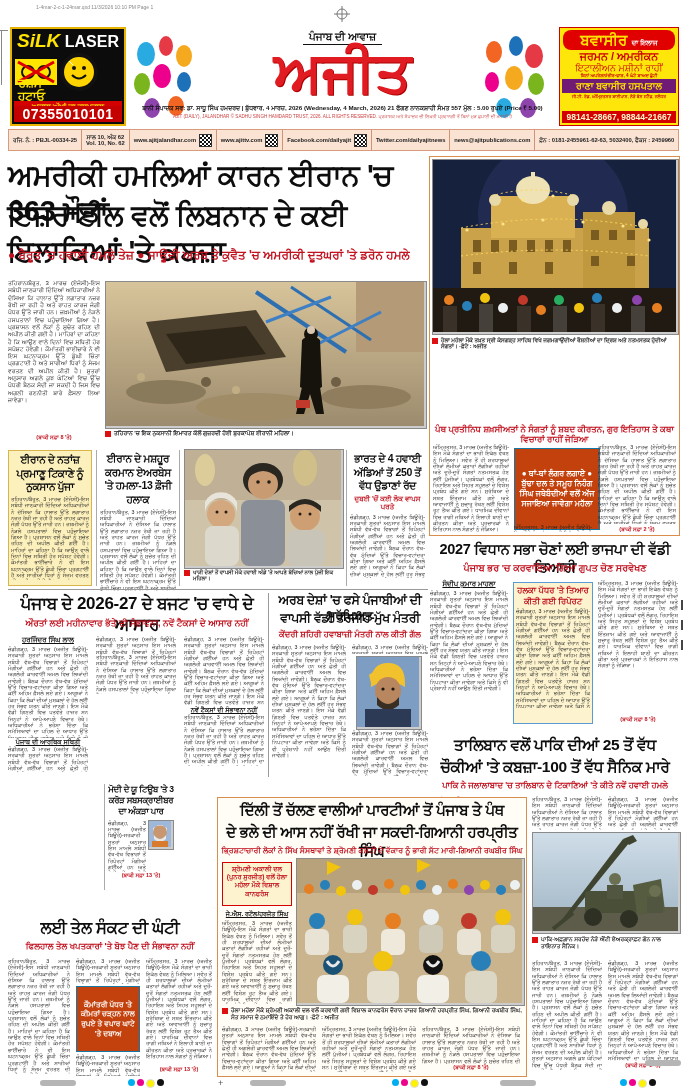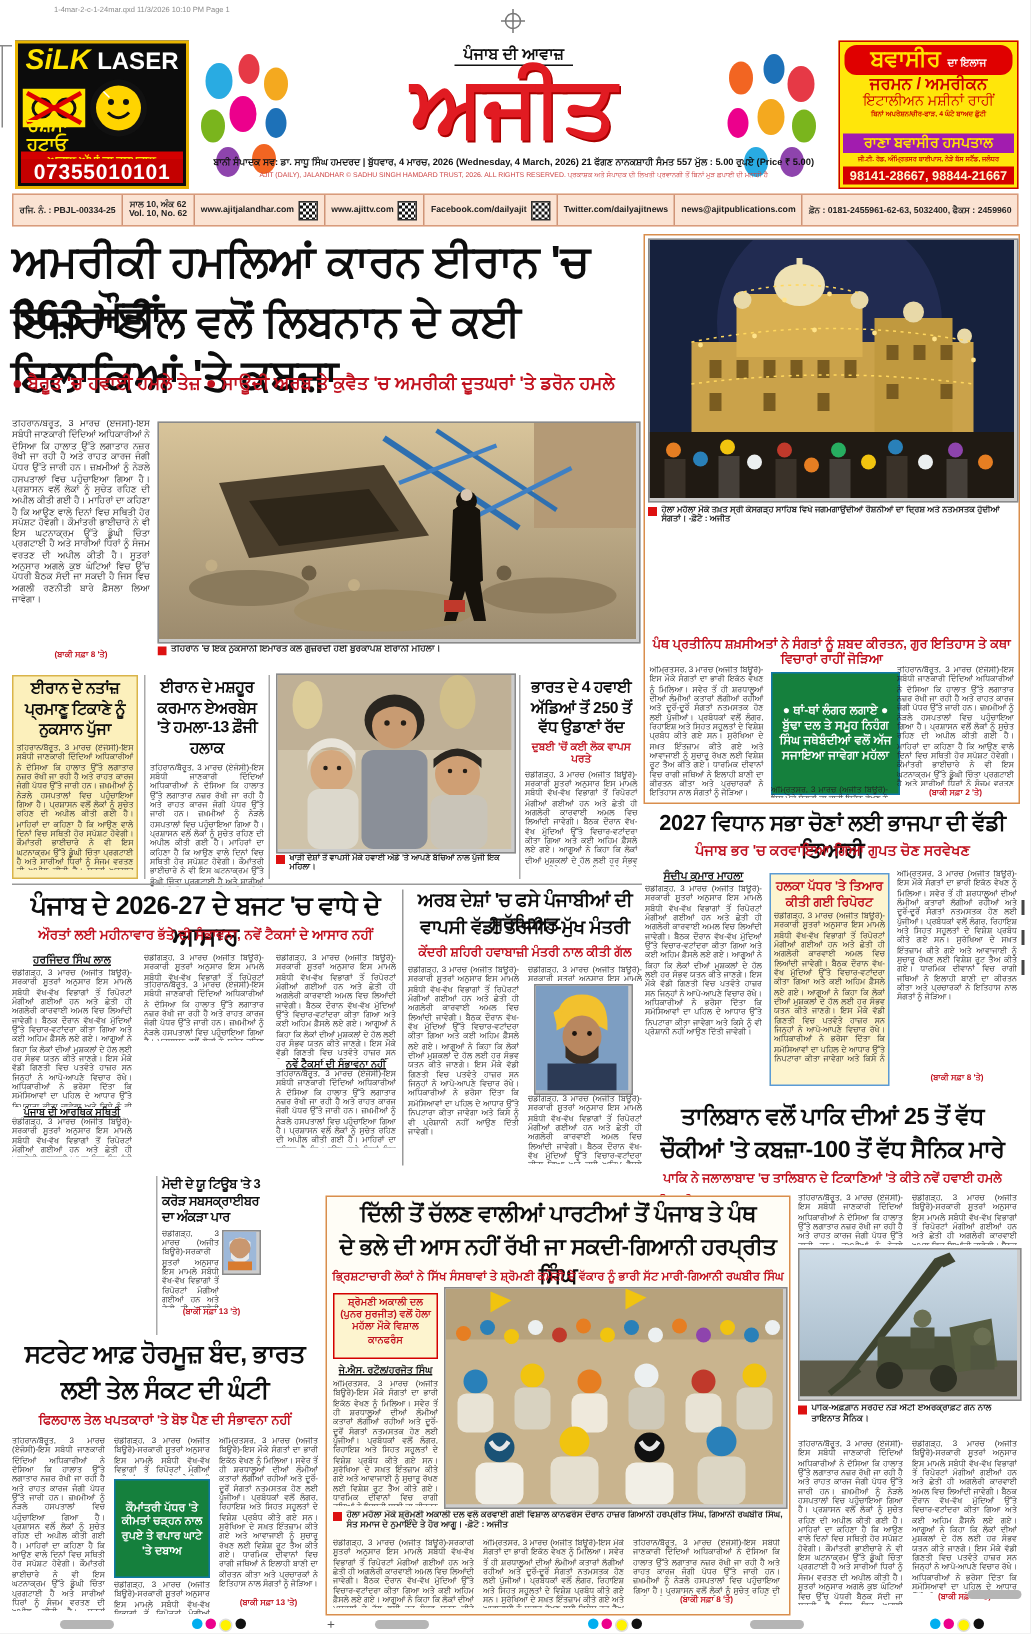--- a/index.html
+++ b/index.html
@@ -5,21 +5,21 @@
   html,body{margin:0;padding:0;background:#e8e8e8;}
   .page{position:relative;width:687px;height:1089px;background:#fff;margin:0 auto;
         font-family:"Liberation Sans",sans-serif;overflow:hidden;color:#111;}
   .abs{position:absolute;}
   .hl{font-weight:900;color:#0d0d0d;letter-spacing:-.3px;line-height:1.25;}
   .subhead{font-weight:700;color:#c1121f;line-height:1.2;}
   .byline{font-weight:700;font-size:7px;text-align:center;text-decoration:underline;}
   .body-txt{font-size:6px;line-height:1.22;text-align:justify;color:#222;overflow:hidden;}
   .tiny-txt{font-size:5.3px;line-height:1.2;text-align:justify;color:#222;overflow:hidden;}
   .endnote{color:#c1121f;font-size:5.5px;font-weight:700;text-align:center;}
-  .bluebox{background:#15803d;border:1px solid #1178a8;color:#fff;font-weight:700;
+  .bluebox{background:#c2410c;border:1px solid #1178a8;color:#fff;font-weight:700;
            text-align:center;display:flex;align-items:center;justify-content:center;padding:3px;}
   .caption{display:flex;gap:3px;align-items:flex-start;font-size:6px;font-weight:700;color:#222;line-height:1.15;overflow:hidden;}
   .capdot{width:6px;height:6px;background:#d11;flex:0 0 6px;margin-top:1px;}
   .photo{border:1px solid #8a8a8a;overflow:hidden;background:#ccc;}
   .vrule{width:1px;background:#9a9a9a;}
   .hrule{height:1px;background:#9a9a9a;}
   .orangebox{border:1.5px solid #d98e4d;}
   .creambox{background:#fdf4cf;border:1px solid #5b9bd5;}
   .yellowpanel{background:#fcf0bc;border:1px solid #d9b44a;}
   .qr{width:11px;height:11px;background:
@@ -82,21 +82,21 @@
   </div>
 
   <div class="abs" style="left:559px;top:27px;width:120px;height:99px;background:#ffe60a;border:1px solid #c00;box-sizing:border-box;text-align:center;">
     <div style="background:#e00000;margin:2px 3px 0;border-radius:8px;padding:1px 0;">
       <span style="color:#ffe400;font-weight:900;font-size:15px;">ਬਵਾਸੀਰ</span>
       <span style="color:#fff;font-weight:700;font-size:7px;">ਦਾ ਇਲਾਜ</span>
     </div>
     <div style="color:#c00;font-weight:900;font-size:11px;line-height:1.15;">ਜਰਮਨ / ਅਮਰੀਕਨ</div>
     <div style="color:#c00;font-weight:400;font-size:9.5px;line-height:1.1;">ਇਟਾਲੀਅਨ ਮਸ਼ੀਨਾਂ ਰਾਹੀਂ</div>
     <div style="color:#c00;font-weight:700;font-size:4.6px;">ਬਿਨਾਂ ਅਪਰੇਸ਼ਨ/ਚੀਰ-ਫਾੜ, 4 ਘੰਟੇ ਬਾਅਦ ਛੁੱਟੀ</div>
-    <div style="background:#a21caf;margin:11px 2px 0;padding:1px 0;color:#ffe400;font-weight:900;font-size:9.5px;">ਰਾਣਾ ਬਵਾਸੀਰ ਹਸਪਤਾਲ</div>
+    <div style="background:#701a75;margin:1px 2px 0;padding:1px 0;color:#ffe400;font-weight:900;font-size:9.5px;">ਰਾਣਾ ਬਵਾਸੀਰ ਹਸਪਤਾਲ</div>
     <div style="color:#c00;font-weight:700;font-size:4.4px;line-height:1.15;padding:1px 2px;">ਜੀ.ਟੀ. ਰੋਡ, ਅੰਮ੍ਰਿਤਸਰ ਬਾਈਪਾਸ, ਨੇੜੇ ਬੱਸ ਸਟੈਂਡ, ਜਲੰਧਰ</div>
     <div class="abs" style="left:2px;right:2px;bottom:2px;background:#d40000;color:#fff7d0;font-weight:900;font-size:8.5px;padding:1px 0;">98141-28667, 98844-21667</div>
   </div>
 
   <div class="abs" style="left:128px;top:26px;width:429px;height:75px;text-align:center;">
     <div style="display:inline-block;font-weight:700;font-size:10.5px;border-bottom:1.5px solid #111;padding:0 6px 1px;">ਪੰਜਾਬ ਦੀ ਆਵਾਜ਼</div>
     <div style="font-weight:900;font-size:56px;line-height:.95;color:#e11b22;text-shadow:1px 1px 0 #a00;">ਅਜੀਤ</div>
   </div>
 
   <div class="abs" style="left:132px;top:36px;">
@@ -414,37 +414,36 @@
     <div class="tiny-txt" style="height:102px;">ਚੰਡੀਗੜ੍ਹ, 3 ਮਾਰਚ (ਅਜੀਤ ਬਿਊਰੋ)-ਸਰਕਾਰੀ ਸੂਤਰਾਂ ਅਨੁਸਾਰ ਇਸ ਮਾਮਲੇ ਸਬੰਧੀ ਵੱਖ-ਵੱਖ ਵਿਭਾਗਾਂ ਤੋਂ ਰਿਪੋਰਟਾਂ ਮੰਗੀਆਂ ਗਈਆਂ ਹਨ ਅਤੇ ਛੇਤੀ ਹੀ ਅਗਲੇਰੀ ਕਾਰਵਾਈ ਅਮਲ ਵਿਚ ਲਿਆਂਦੀ ਜਾਵੇਗੀ। ਬੈਠਕ ਦੌਰਾਨ ਵੱਖ-ਵੱਖ ਮੁੱਦਿਆਂ ਉੱਤੇ ਵਿਚਾਰ-ਵਟਾਂਦਰਾ ਕੀਤਾ ਗਿਆ ਅਤੇ ਕਈ ਅਹਿਮ ਫ਼ੈਸਲੇ ਲਏ ਗਏ। ਆਗੂਆਂ ਨੇ ਕਿਹਾ ਕਿ ਲੋਕਾਂ ਦੀਆਂ ਮੁਸ਼ਕਲਾਂ ਦੇ ਹੱਲ ਲਈ ਹਰ ਸੰਭਵ ਯਤਨ ਕੀਤੇ ਜਾਣਗੇ। ਇਸ ਮੌਕੇ ਵੱਡੀ ਗਿਣਤੀ ਵਿਚ ਪਤਵੰਤੇ ਹਾਜ਼ਰ ਸਨ ਜਿਨ੍ਹਾਂ ਨੇ ਆਪੋ-ਆਪਣੇ ਵਿਚਾਰ ਰੱਖੇ। ਅਧਿਕਾਰੀਆਂ ਨੇ ਭਰੋਸਾ ਦਿੱਤਾ ਕਿ ਸਮੱਸਿਆਵਾਂ ਦਾ ਪਹਿਲ ਦੇ ਆਧਾਰ ਉੱਤੇ ਨਿਪਟਾਰਾ ਕੀਤਾ ਜਾਵੇਗਾ ਅਤੇ ਕਿਸੇ ਨੂੰ ਵੀ ਪ੍ਰੇਸ਼ਾਨੀ ਨਹੀਂ ਆਉਣ ਦਿੱਤੀ ਜਾਵੇਗੀ।</div>
     <div class="endnote">(ਬਾਕੀ ਸਫ਼ਾ 2 'ਤੇ)</div>
   </div>
 
   <div class="abs" style="left:430px;top:796px;width:96px;">
     <div style="color:#c1121f;font-weight:900;font-size:9.5px;line-height:1.25;text-align:justify;height:38px;overflow:hidden;">ਪਾਕਿ ਨੇ ਜਲਾਲਾਬਾਦ 'ਚ ਤਾਲਿਬਾਨ ਦੇ ਟਿਕਾਣਿਆਂ 'ਤੇ ਕੀਤੇ ਨਵੇਂ ਹਵਾਈ ਹਮਲੇ</div>
   </div>
 
 
   <div class="abs" style="left:104px;top:784px;width:70px;height:106px;border-left:1px solid #aaa;padding-left:3px;box-sizing:border-box;">
-    <div class="hl" style="font-size:8.6px;text-align:left;line-height:1.3;">ਮੋਦੀ ਦੇ ਯੂ ਟਿਊਬ 'ਤੇ 3 ਕਰੋੜ ਸਬਸਕ੍ਰਾਈਬਰ ਦਾ ਅੰਕੜਾ ਪਾਰ</div>
+    <div class="hl" style="font-size:8.6px;text-align:center;line-height:1.3;">ਮੋਦੀ ਦੇ ਯੂ ਟਿਊਬ 'ਤੇ 3 ਕਰੋੜ ਸਬਸਕ੍ਰਾਈਬਰ ਦਾ ਅੰਕੜਾ ਪਾਰ</div>
     <div style="display:flex;gap:2px;margin-top:2px;">
       <div class="tiny-txt" style="width:38px;height:52px;">ਚੰਡੀਗੜ੍ਹ, 3 ਮਾਰਚ (ਅਜੀਤ ਬਿਊਰੋ)-ਸਰਕਾਰੀ ਸੂਤਰਾਂ ਅਨੁਸਾਰ ਇਸ ਮਾਮਲੇ ਸਬੰਧੀ ਵੱਖ-ਵੱਖ ਵਿਭਾਗਾਂ ਤੋਂ ਰਿਪੋਰਟਾਂ ਮੰਗੀਆਂ ਗਈਆਂ ਹਨ ਅਤੇ ਛੇਤੀ ਹੀ ਅਗਲੇਰੀ ਕਾਰਵਾਈ ਅਮਲ ਵਿਚ ਲਿਆਂਦੀ ਜਾਵੇਗੀ। ਬੈਠਕ ਦੌਰਾਨ ਵੱਖ-ਵੱਖ ਮੁੱਦਿਆਂ ਉੱਤੇ ਵਿਚਾਰ-ਵਟਾਂਦਰਾ ਕੀਤਾ ਗਿਆ ਅਤੇ ਕਈ ਅਹਿਮ ਫ਼ੈਸਲੇ ਲਏ ਗਏ। ਆਗੂਆਂ ਨੇ ਕਿਹਾ ਕਿ ਲੋਕਾਂ ਦੀਆਂ ਮੁਸ਼ਕਲਾਂ ਦੇ ਹੱਲ ਲਈ ਹਰ ਸੰਭਵ ਯਤਨ ਕੀਤੇ ਜਾਣਗੇ। ਇਸ ਮੌਕੇ ਵੱਡੀ ਗਿਣਤੀ ਵਿਚ ਪਤਵੰਤੇ ਹਾਜ਼ਰ ਸਨ ਜਿਨ੍ਹਾਂ ਨੇ ਆਪੋ-ਆਪਣੇ ਵਿਚਾਰ ਰੱਖੇ। ਅਧਿਕਾਰੀਆਂ ਨੇ ਭਰੋਸਾ ਦਿੱਤਾ ਕਿ ਸਮੱਸਿਆਵਾਂ ਦਾ ਪਹਿਲ ਦੇ ਆਧਾਰ ਉੱਤੇ ਨਿਪਟਾਰਾ ਕੀਤਾ ਜਾਵੇਗਾ ਅਤੇ ਕਿਸੇ ਨੂੰ ਵੀ ਪ੍ਰੇਸ਼ਾਨੀ ਨਹੀਂ ਆਉਣ ਦਿੱਤੀ ਜਾਵੇਗੀ।</div>
       <div class="photo" style="width:24px;height:28px;flex:0 0 24px;">
         <svg width="22" height="26" viewBox="0 0 22 26">
             <rect width="22" height="26" fill="#9db8d9"></rect>
             <circle cx="11" cy="11" r="7" fill="#c9976f"></circle>
             <path d="M4 11 A7 7 0 0 1 18 11 L18 7 Q11 2 4 7 Z" fill="#e8e8e8"></path>
             <path d="M5 14 Q11 22 17 14 L17 18 Q11 24 5 18 Z" fill="#e8e8e8"></path>
             <rect x="3" y="20" width="16" height="6" fill="#d97b2e"></rect>
           </svg>
       </div>
     </div>
     <div class="endnote">(ਬਾਕੀ ਸਫ਼ਾ 13 'ਤੇ)</div>
   </div>
 
-  <div class="abs hl" style="left:8px;top:893px;width:204px;font-size:16.5px;text-align:center;">ਸਟਰੇਟ ਆਫ਼ ਹੋਰਮੂਜ਼ ਬੰਦ, ਭਾਰਤ</div>
   <div class="abs hl" style="left:8px;top:917px;width:204px;font-size:16.5px;text-align:center;">ਲਈ ਤੇਲ ਸੰਕਟ ਦੀ ਘੰਟੀ</div>
   <div class="abs subhead" style="left:8px;top:941px;width:204px;font-size:8.6px;text-align:center;">ਫਿਲਹਾਲ ਤੇਲ ਖਪਤਕਾਰਾਂ 'ਤੇ ਬੋਝ ਪੈਣ ਦੀ ਸੰਭਾਵਨਾ ਨਹੀਂ</div>
   <div class="abs tiny-txt" style="left:8px;top:958px;width:62px;height:116px;">ਤਹਿਰਾਨ/ਬੈਰੂਤ, 3 ਮਾਰਚ (ਏਜੰਸੀ)-ਇਸ ਸਬੰਧੀ ਜਾਣਕਾਰੀ ਦਿੰਦਿਆਂ ਅਧਿਕਾਰੀਆਂ ਨੇ ਦੱਸਿਆ ਕਿ ਹਾਲਾਤ ਉੱਤੇ ਲਗਾਤਾਰ ਨਜ਼ਰ ਰੱਖੀ ਜਾ ਰਹੀ ਹੈ ਅਤੇ ਰਾਹਤ ਕਾਰਜ ਜੰਗੀ ਪੱਧਰ ਉੱਤੇ ਜਾਰੀ ਹਨ। ਜ਼ਖ਼ਮੀਆਂ ਨੂੰ ਨੇੜਲੇ ਹਸਪਤਾਲਾਂ ਵਿਚ ਪਹੁੰਚਾਇਆ ਗਿਆ ਹੈ। ਪ੍ਰਸ਼ਾਸਨ ਵਲੋਂ ਲੋਕਾਂ ਨੂੰ ਸੁਚੇਤ ਰਹਿਣ ਦੀ ਅਪੀਲ ਕੀਤੀ ਗਈ ਹੈ। ਮਾਹਿਰਾਂ ਦਾ ਕਹਿਣਾ ਹੈ ਕਿ ਆਉਣ ਵਾਲੇ ਦਿਨਾਂ ਵਿਚ ਸਥਿਤੀ ਹੋਰ ਸਪੱਸ਼ਟ ਹੋਵੇਗੀ। ਕੌਮਾਂਤਰੀ ਭਾਈਚਾਰੇ ਨੇ ਵੀ ਇਸ ਘਟਨਾਕ੍ਰਮ ਉੱਤੇ ਡੂੰਘੀ ਚਿੰਤਾ ਪ੍ਰਗਟਾਈ ਹੈ ਅਤੇ ਸਾਰੀਆਂ ਧਿਰਾਂ ਨੂੰ ਸੰਜਮ ਵਰਤਣ ਦੀ ਅਪੀਲ ਕੀਤੀ ਹੈ। ਸੂਤਰਾਂ ਅਨੁਸਾਰ ਅਗਲੇ ਕੁਝ ਘੰਟਿਆਂ ਵਿਚ ਉੱਚ ਪੱਧਰੀ ਬੈਠਕ ਸੱਦੀ ਜਾ ਸਕਦੀ ਹੈ ਜਿਸ ਵਿਚ ਅਗਲੀ ਰਣਨੀਤੀ ਬਾਰੇ ਫ਼ੈਸਲਾ ਲਿਆ ਜਾਵੇਗਾ।</div>
   <div class="abs" style="left:76px;top:958px;width:64px;">
     <div class="tiny-txt" style="height:26px;">ਚੰਡੀਗੜ੍ਹ, 3 ਮਾਰਚ (ਅਜੀਤ ਬਿਊਰੋ)-ਸਰਕਾਰੀ ਸੂਤਰਾਂ ਅਨੁਸਾਰ ਇਸ ਮਾਮਲੇ ਸਬੰਧੀ ਵੱਖ-ਵੱਖ ਵਿਭਾਗਾਂ ਤੋਂ ਰਿਪੋਰਟਾਂ ਮੰਗੀਆਂ ਗਈਆਂ ਹਨ ਅਤੇ ਛੇਤੀ ਹੀ ਅਗਲੇਰੀ ਕਾਰਵਾਈ ਅਮਲ ਵਿਚ ਲਿਆਂਦੀ ਜਾਵੇਗੀ। ਬੈਠਕ ਦੌਰਾਨ ਵੱਖ-ਵੱਖ ਮੁੱਦਿਆਂ ਉੱਤੇ ਵਿਚਾਰ-ਵਟਾਂਦਰਾ ਕੀਤਾ ਗਿਆ ਅਤੇ ਕਈ ਅਹਿਮ ਫ਼ੈਸਲੇ ਲਏ ਗਏ। ਆਗੂਆਂ ਨੇ ਕਿਹਾ ਕਿ ਲੋਕਾਂ ਦੀਆਂ ਮੁਸ਼ਕਲਾਂ ਦੇ ਹੱਲ ਲਈ ਹਰ ਸੰਭਵ ਯਤਨ ਕੀਤੇ ਜਾਣਗੇ। ਇਸ ਮੌਕੇ ਵੱਡੀ ਗਿਣਤੀ ਵਿਚ ਪਤਵੰਤੇ ਹਾਜ਼ਰ ਸਨ ਜਿਨ੍ਹਾਂ ਨੇ ਆਪੋ-ਆਪਣੇ ਵਿਚਾਰ ਰੱਖੇ। ਅਧਿਕਾਰੀਆਂ ਨੇ ਭਰੋਸਾ ਦਿੱਤਾ ਕਿ ਸਮੱਸਿਆਵਾਂ ਦਾ ਪਹਿਲ ਦੇ ਆਧਾਰ ਉੱਤੇ ਨਿਪਟਾਰਾ ਕੀਤਾ ਜਾਵੇਗਾ ਅਤੇ ਕਿਸੇ ਨੂੰ ਵੀ ਪ੍ਰੇਸ਼ਾਨੀ ਨਹੀਂ ਆਉਣ ਦਿੱਤੀ ਜਾਵੇਗੀ।</div>
     <div class="bluebox" style="height:58px;font-size:7.4px;line-height:1.3;margin:2px 0;">ਕੌਮਾਂਤਰੀ ਪੱਧਰ 'ਤੇ ਕੀਮਤਾਂ ਚੜ੍ਹਨ ਨਾਲ ਰੁਪਏ ਤੇ ਵਪਾਰ ਘਾਟੇ 'ਤੇ ਦਬਾਅ</div>
     <div class="tiny-txt" style="height:22px;">ਚੰਡੀਗੜ੍ਹ, 3 ਮਾਰਚ (ਅਜੀਤ ਬਿਊਰੋ)-ਸਰਕਾਰੀ ਸੂਤਰਾਂ ਅਨੁਸਾਰ ਇਸ ਮਾਮਲੇ ਸਬੰਧੀ ਵੱਖ-ਵੱਖ ਵਿਭਾਗਾਂ ਤੋਂ ਰਿਪੋਰਟਾਂ ਮੰਗੀਆਂ ਗਈਆਂ ਹਨ ਅਤੇ ਛੇਤੀ ਹੀ ਅਗਲੇਰੀ ਕਾਰਵਾਈ ਅਮਲ ਵਿਚ ਲਿਆਂਦੀ ਜਾਵੇਗੀ। ਬੈਠਕ ਦੌਰਾਨ ਵੱਖ-ਵੱਖ ਮੁੱਦਿਆਂ ਉੱਤੇ ਵਿਚਾਰ-ਵਟਾਂਦਰਾ ਕੀਤਾ ਗਿਆ ਅਤੇ ਕਈ ਅਹਿਮ ਫ਼ੈਸਲੇ ਲਏ ਗਏ। ਆਗੂਆਂ ਨੇ ਕਿਹਾ ਕਿ ਲੋਕਾਂ ਦੀਆਂ ਮੁਸ਼ਕਲਾਂ ਦੇ ਹੱਲ ਲਈ ਹਰ ਸੰਭਵ ਯਤਨ ਕੀਤੇ ਜਾਣਗੇ। ਇਸ ਮੌਕੇ ਵੱਡੀ ਗਿਣਤੀ ਵਿਚ ਪਤਵੰਤੇ ਹਾਜ਼ਰ ਸਨ ਜਿਨ੍ਹਾਂ ਨੇ ਆਪੋ-ਆਪਣੇ ਵਿਚਾਰ ਰੱਖੇ। ਅਧਿਕਾਰੀਆਂ ਨੇ ਭਰੋਸਾ ਦਿੱਤਾ ਕਿ ਸਮੱਸਿਆਵਾਂ ਦਾ ਪਹਿਲ ਦੇ ਆਧਾਰ ਉੱਤੇ ਨਿਪਟਾਰਾ ਕੀਤਾ ਜਾਵੇਗਾ ਅਤੇ ਕਿਸੇ ਨੂੰ ਵੀ ਪ੍ਰੇਸ਼ਾਨੀ ਨਹੀਂ ਆਉਣ ਦਿੱਤੀ ਜਾਵੇਗੀ।</div>
   </div>
   <div class="abs" style="left:146px;top:958px;width:66px;">
     <div class="tiny-txt" style="height:108px;">ਅੰਮ੍ਰਿਤਸਰ, 3 ਮਾਰਚ (ਅਜੀਤ ਬਿਊਰੋ)-ਇਸ ਮੌਕੇ ਸੰਗਤਾਂ ਦਾ ਭਾਰੀ ਇਕੱਠ ਵੇਖਣ ਨੂੰ ਮਿਲਿਆ। ਸਵੇਰ ਤੋਂ ਹੀ ਸ਼ਰਧਾਲੂਆਂ ਦੀਆਂ ਲੰਮੀਆਂ ਕਤਾਰਾਂ ਲੱਗੀਆਂ ਰਹੀਆਂ ਅਤੇ ਦੂਰੋਂ-ਦੂਰੋਂ ਸੰਗਤਾਂ ਨਤਮਸਤਕ ਹੋਣ ਲਈ ਪੁੱਜੀਆਂ। ਪ੍ਰਬੰਧਕਾਂ ਵਲੋਂ ਲੰਗਰ, ਰਿਹਾਇਸ਼ ਅਤੇ ਸਿਹਤ ਸਹੂਲਤਾਂ ਦੇ ਵਿਸ਼ੇਸ਼ ਪ੍ਰਬੰਧ ਕੀਤੇ ਗਏ ਸਨ। ਸੁਰੱਖਿਆ ਦੇ ਸਖ਼ਤ ਇੰਤਜ਼ਾਮ ਕੀਤੇ ਗਏ ਅਤੇ ਆਵਾਜਾਈ ਨੂੰ ਸੁਚਾਰੂ ਰੱਖਣ ਲਈ ਵਿਸ਼ੇਸ਼ ਰੂਟ ਤੈਅ ਕੀਤੇ ਗਏ। ਧਾਰਮਿਕ ਦੀਵਾਨਾਂ ਵਿਚ ਰਾਗੀ ਜਥਿਆਂ ਨੇ ਇਲਾਹੀ ਬਾਣੀ ਦਾ ਕੀਰਤਨ ਕੀਤਾ ਅਤੇ ਪ੍ਰਚਾਰਕਾਂ ਨੇ ਇਤਿਹਾਸ ਨਾਲ ਸੰਗਤਾਂ ਨੂੰ ਜੋੜਿਆ।</div>

